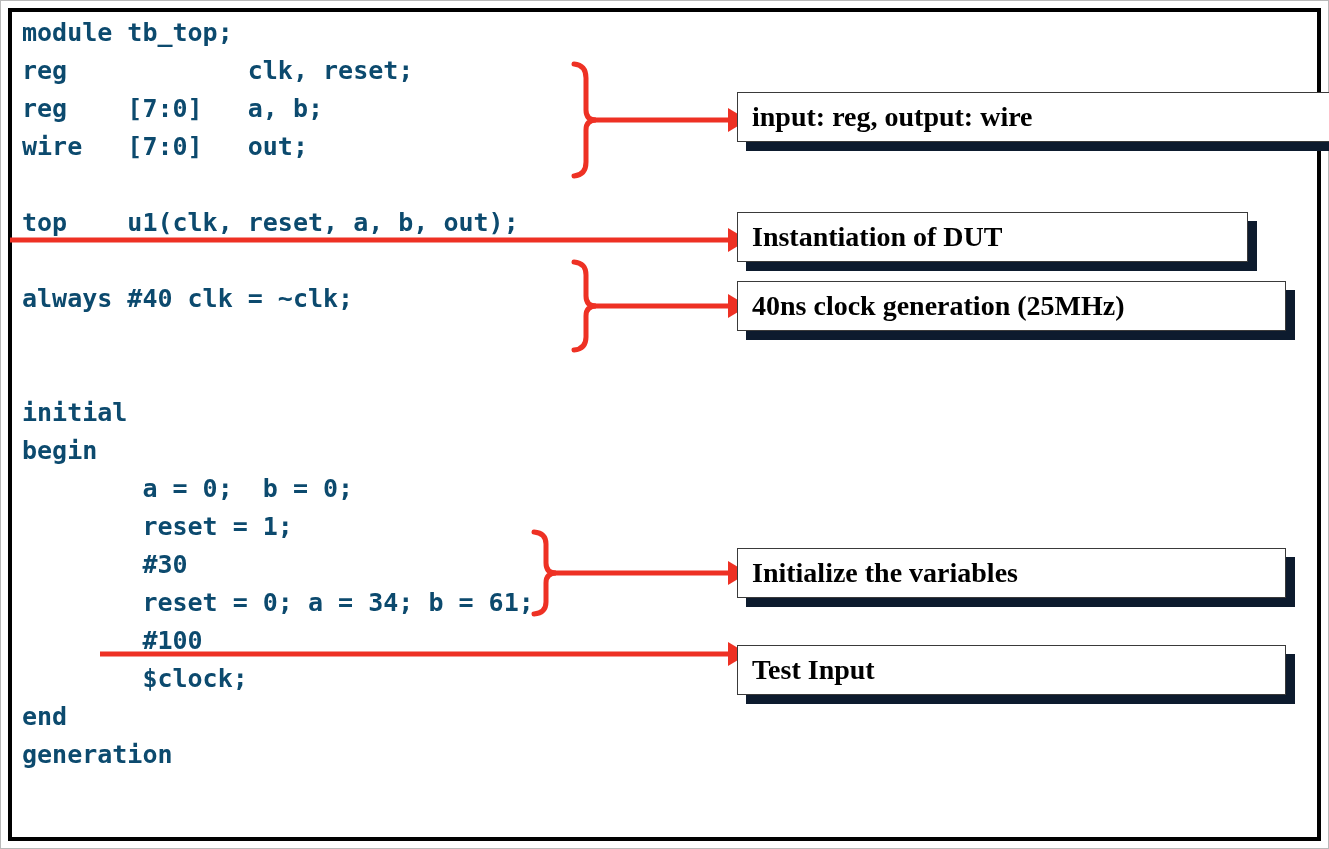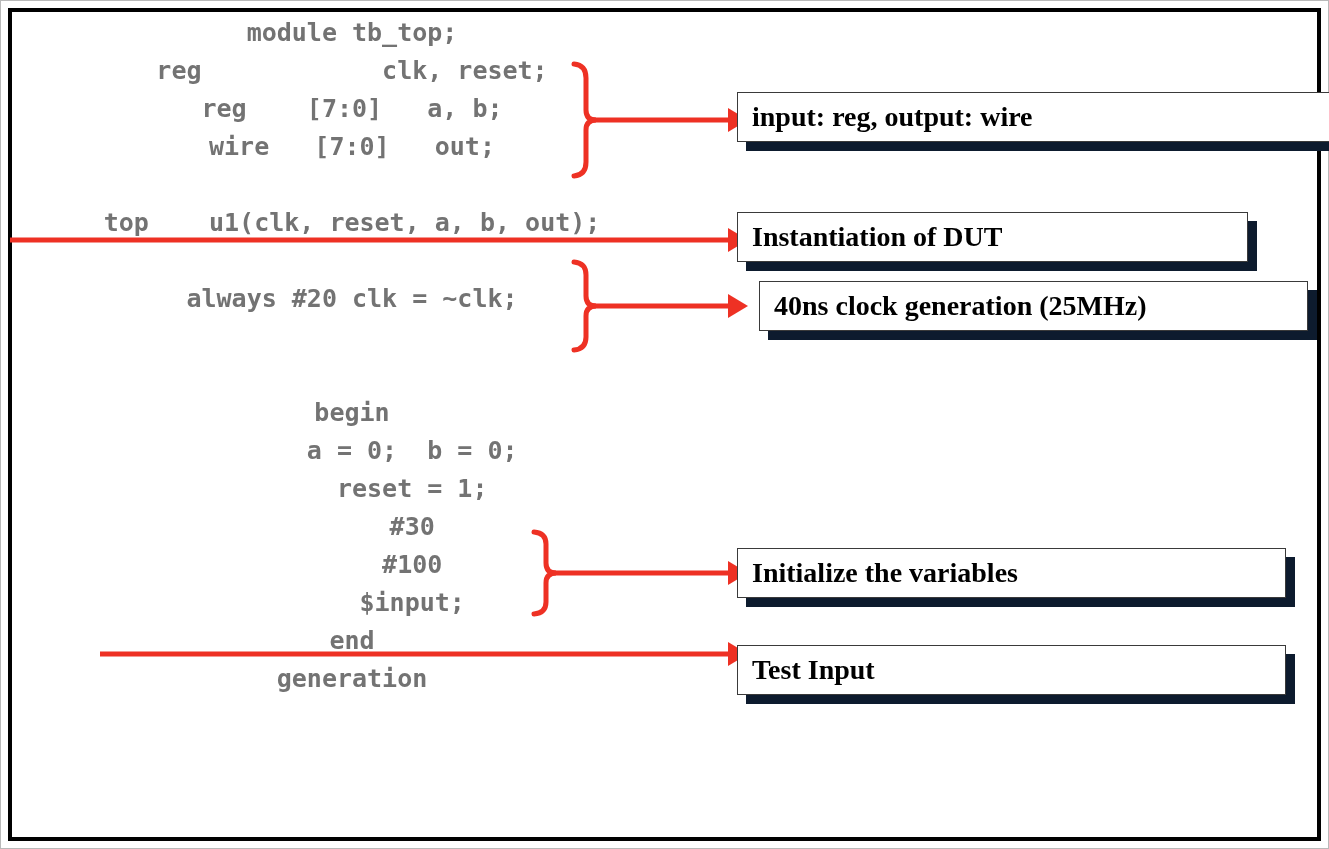--- a/index.html
+++ b/index.html
@@ -45,24 +45,23 @@
     left: 22px;
     top: 14px;
     width: 660px;
   }
   .code-line {
     font-family: "DejaVu Sans Mono", "Liberation Mono", monospace;
     font-weight: bold;
     font-size: 25px;
     line-height: 38px;
     height: 38px;
-    color: #737373;
+    color: #0c4a6e;
     white-space: pre;
     letter-spacing: 0px;
-    text-align: center;
   }
 
   
   .brace {
     position: absolute;
     pointer-events: none;
   }
   .brace svg { display: block; }
 
   .arrow-line {
@@ -115,29 +114,31 @@
   <div class="inner-frame"></div>
 
   <div class="code-area">
     <div class="code-line">module tb_top;</div>
     <div class="code-line">reg            clk, reset;</div>
     <div class="code-line">reg    [7:0]   a, b;</div>
     <div class="code-line">wire   [7:0]   out;</div>
     <div class="code-line"></div>
     <div class="code-line">top    u1(clk, reset, a, b, out);</div>
     <div class="code-line"></div>
-    <div class="code-line">always #20 clk = ~clk;</div>
-    <div class="code-line"></div>
-    <div class="code-line"></div>
+    <div class="code-line">always #40 clk = ~clk;</div>
+    <div class="code-line"></div>
+    <div class="code-line"></div>
+    <div class="code-line">initial</div>
     <div class="code-line">begin</div>
     <div class="code-line">        a = 0;  b = 0;</div>
     <div class="code-line">        reset = 1;</div>
     <div class="code-line">        #30</div>
+    <div class="code-line">        reset = 0; a = 34; b = 61;</div>
     <div class="code-line">        #100</div>
-    <div class="code-line">        $input;</div>
+    <div class="code-line">        $clock;</div>
     <div class="code-line">end</div>
     <div class="code-line">generation</div>
   </div>
 
   <div class="brace" style="left:568px; top:60px; width:180px; height:120px;">
     <svg width="180" height="120" viewBox="0 0 180 120">
       <path d="M 6 4 Q 18 5 18 18 L 18 50 Q 18 60 28 60 Q 18 60 18 70 L 18 102 Q 18 115 6 116" fill="none" stroke="#ee3124" stroke-width="5" stroke-linecap="round"></path>
       <line x1="24" y1="60" x2="160" y2="60" stroke="#ee3124" stroke-width="5"></line>
       <polygon points="160,48 180,60 160,72" fill="#ee3124"></polygon>
     </svg>
@@ -180,21 +181,21 @@
     </div>
   </div>
 
   <div class="callout" style="left:737px; top:212px; width:511px; height:50px;">
     <div class="shadow"></div>
     <div class="panel">
       <span class="label">Instantiation of DUT</span>
     </div>
   </div>
 
-  <div class="callout" style="left:737px; top:281px; width:549px; height:50px;margin-left:22px;">
+  <div class="callout" style="left:737px; top:281px; width:549px; height:50px;">
     <div class="shadow"></div>
     <div class="panel">
       <span class="label">40ns clock generation (25MHz)</span>
     </div>
   </div>
 
   <div class="callout" style="left:737px; top:548px; width:549px; height:50px;text-align:center;">
     <div class="shadow"></div>
     <div class="panel">
       <span class="label">Initialize the variables</span>

